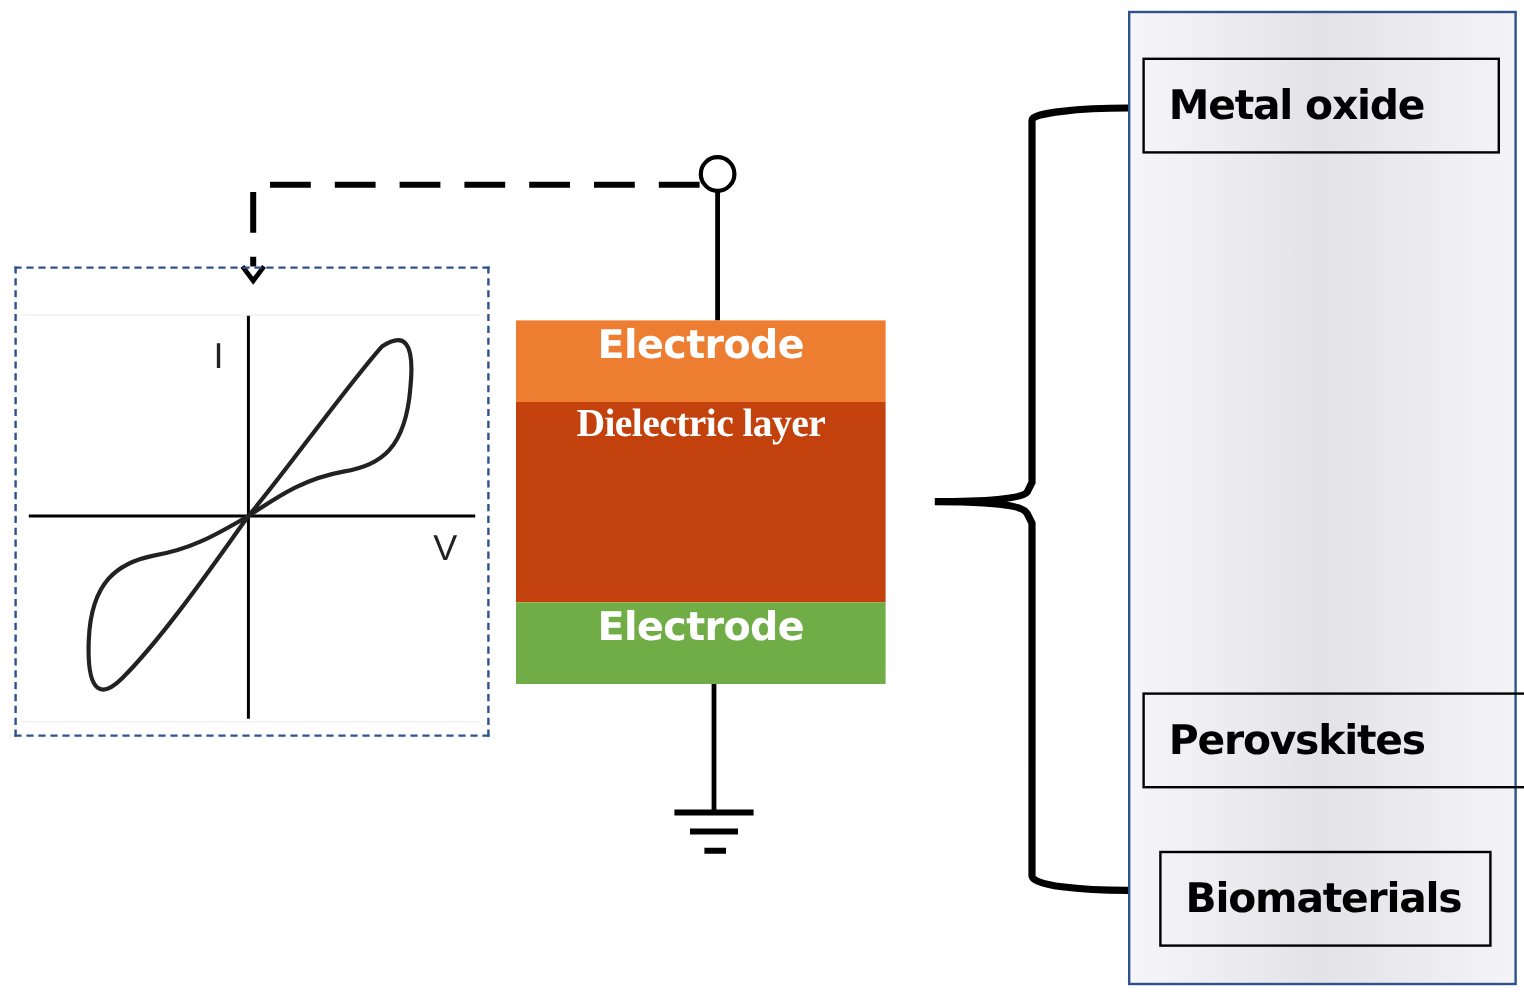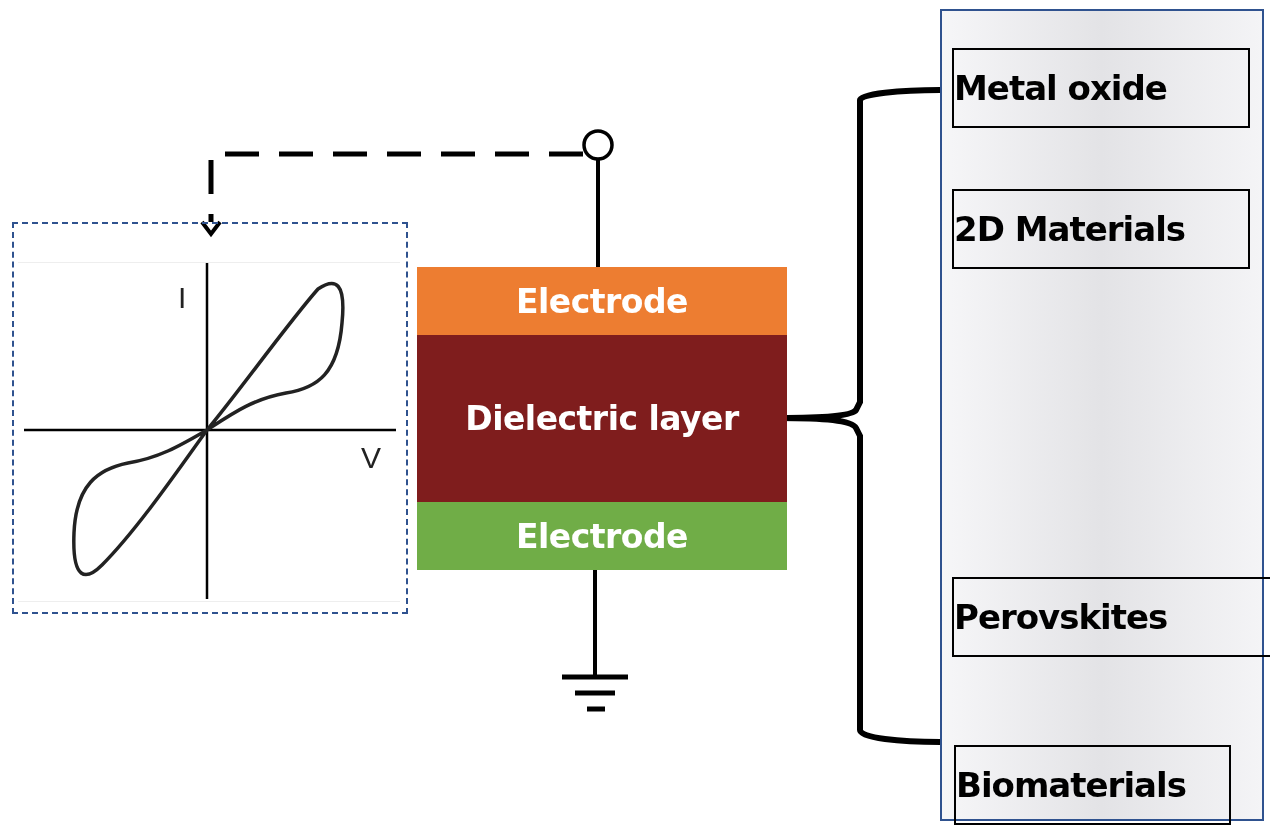--- a/index.html
+++ b/index.html
@@ -4,30 +4,30 @@
 <style>
   html, body { margin: 0; padding: 0; background: #ffffff; }
   body { width: 1270px; height: 828px; position: relative; overflow: hidden; font-family: "DejaVu Sans", sans-serif; }
   .abs { position: absolute; }
   svg.wires { position: absolute; left: 0; top: 0; width: 1270px; height: 828px; }
 
   .iv-frame { left: 12px; top: 222px; width: 396px; height: 392px; border: 2px dashed #2f528f; box-sizing: border-box; }
   .iv-plot { left: 18px; top: 262px; width: 382px; height: 338px; background: #fff; border-top: 1px solid #eeeeee; border-bottom: 1px solid #eeeeee; }
   .axis-label { font-family: "Liberation Sans", sans-serif; font-size: 30px; color: #222; }
 
-  .layer { left: 417px; width: 370px; display: flex; align-items: center; justify-content: center; color: #ffffff; font-family: "DejaVu Sans", sans-serif; font-weight: bold; font-size: 33px; letter-spacing: -0.5px; }
+  .layer { left: 430px; width: 308px; display: flex; justify-content: center; color: #ffffff; font-family: "DejaVu Sans", sans-serif; font-weight: bold; font-size: 33px; letter-spacing: -0.5px; }
   .layer-top { top: 267px; height: 68px; background: #ed7d31; }
-  .layer-mid { top: 335px; height: 167px; background: #7f1d1d; }
+  .layer-mid { top: 335px; height: 167px; background: #c2410c; font-family: Liberation Serif, serif; }
   .layer-bot { top: 502px; height: 68px; background: #70ad47; }
 
   .panel { left: 940px; top: 9px; width: 324px; height: 812px; border: 2px solid #2f528f; box-sizing: border-box;
            background: linear-gradient(to right, #f6f6f8 0%, #e3e3e6 50%, #f4f4f6 100%); }
   .mat-box { position: absolute; border: 2px solid #000; box-sizing: border-box; background: transparent;
              font-family: "DejaVu Sans", sans-serif; font-weight: bold; font-size: 34px; color: #000; letter-spacing: -1px;
-             display: flex; align-items: center; line-height: 58px; white-space: pre-line; }
+             padding-left: 20px; display: flex; align-items: center; line-height: 58px; white-space: pre-line; }
 </style>
 </head>
 <body>
 
 <svg class="wires" viewBox="0 0 1270 828">
 
   <path d="M 583 154 L 211 154 L 211 222" fill="none" stroke="#000" stroke-width="5" stroke-dasharray="34 20"></path>
   <path d="M 202 222 L 211 234 L 220 222" fill="none" stroke="#000" stroke-width="4"></path>
 
   <circle cx="598" cy="145" r="14" fill="#fff" stroke="#000" stroke-width="3.5"></circle>
@@ -71,22 +71,19 @@
   <span>Dielectric layer</span>
 </div>
 <div class="abs layer layer-bot">
   <span>Electrode</span>
 </div>
 
 <div class="abs panel">
   <div class="mat-box" style="left:10px; top:37px; width:298px; height:80px;">
     <span>Metal oxide</span>
   </div>
-  <div class="mat-box" style="left:10px; top:178px; width:298px; height:80px;">
-    <span>2D Materials</span>
-  </div>
   <div class="mat-box" style="left:10px; top:566px; width:348px; height:80px;">
     <span>Perovskites</span>
   </div>
-  <div class="mat-box" style="left:12px; top:698px; width:277px; height:80px;margin-top:36px;">
+  <div class="mat-box" style="left:24px; top:698px; width:277px; height:80px;">
     <span>Biomaterials</span>
   </div>
 </div>
 
 </body></html>

